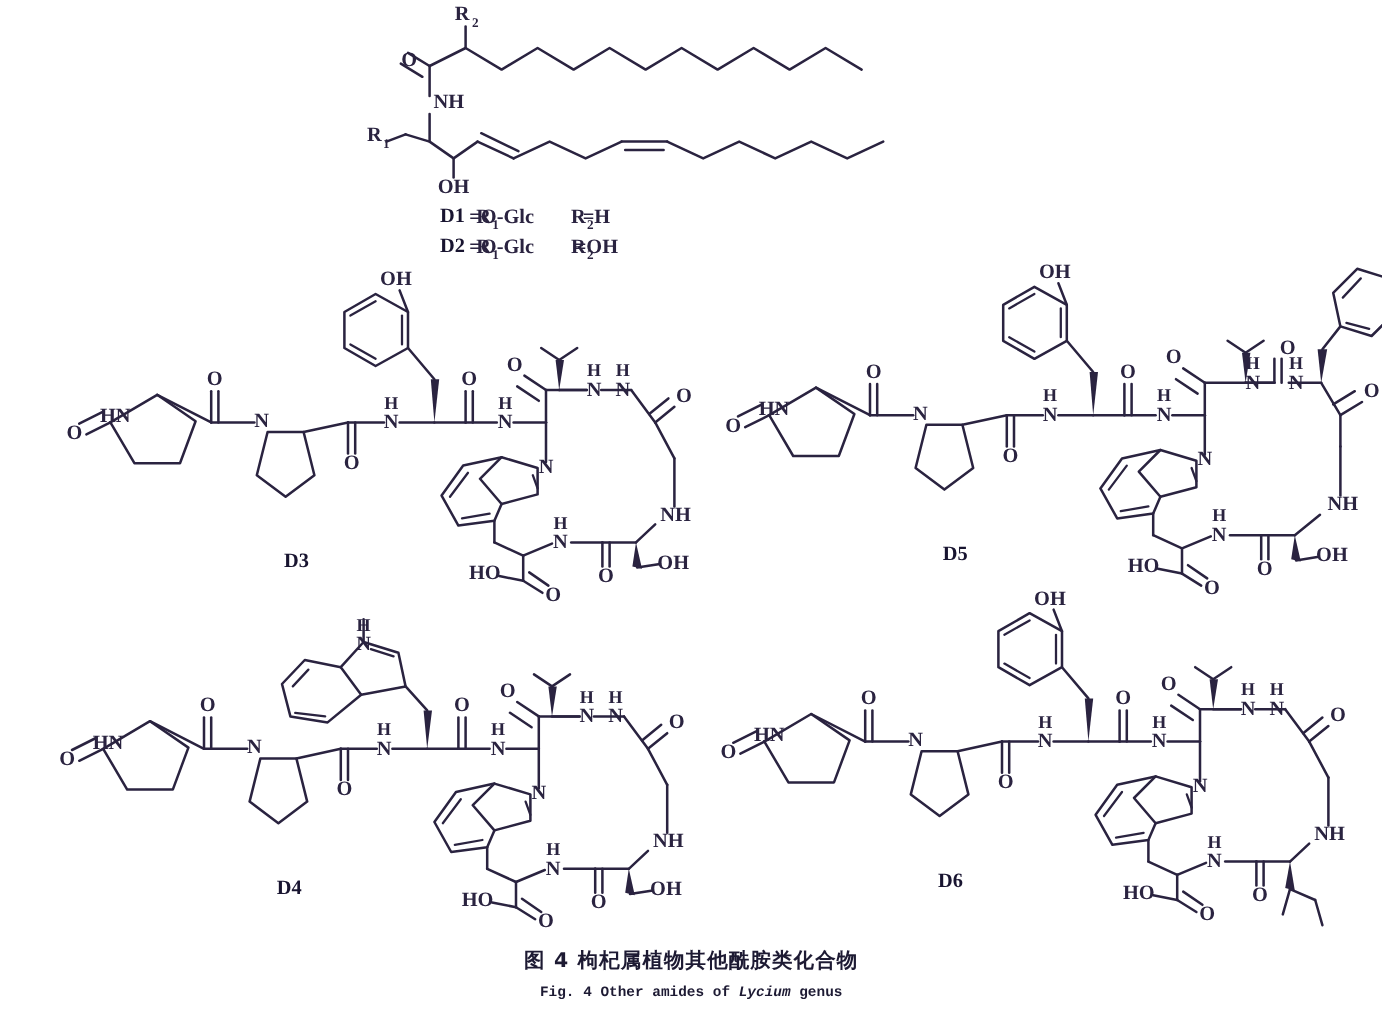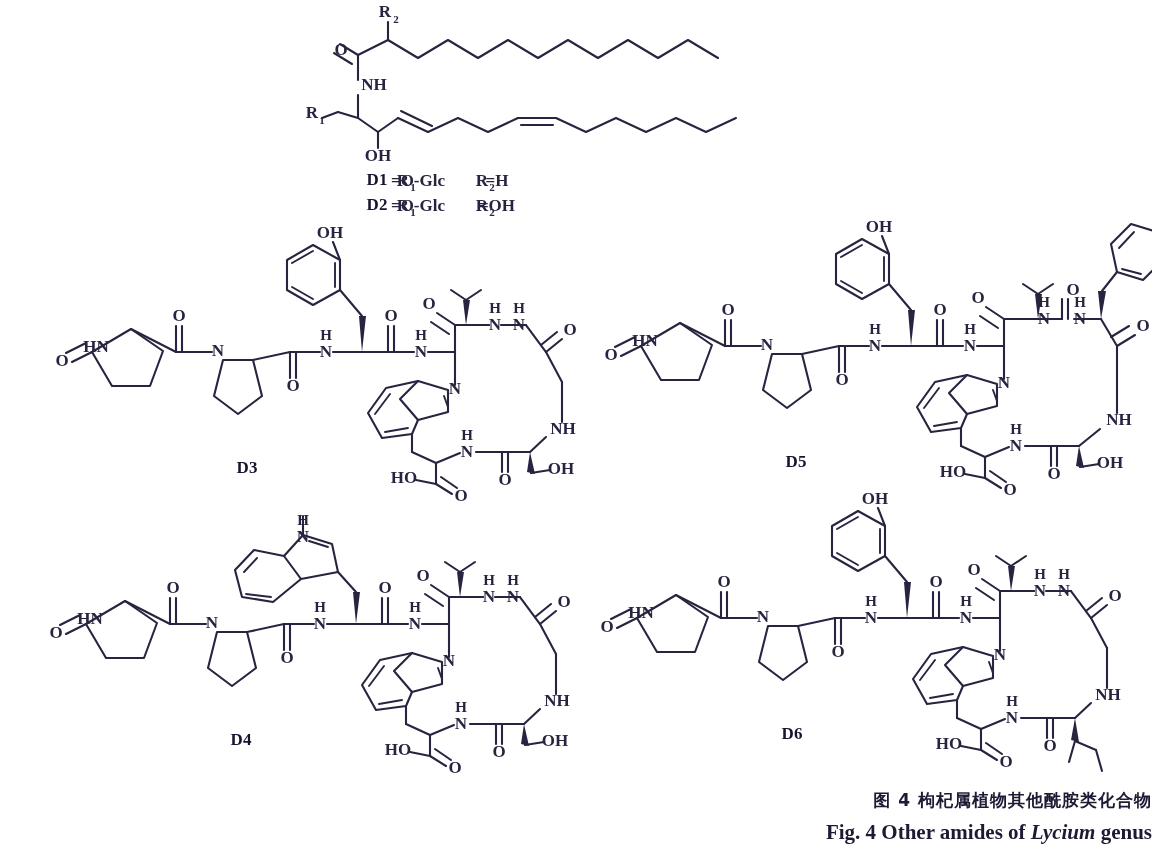--- a/index.html
+++ b/index.html
@@ -26,28 +26,28 @@
     font-family:"Liberation Serif", serif;
     font-weight:700;
     fill:#181430;
     font-size:17px;
     text-anchor:middle;
     dominant-baseline:middle;
   }
   .cap{
     position:absolute;
     width:100%;
-    text-align:right;
+    text-align:center;
     color:#1d1a33;
     font-weight:700;
   }
   #cap-cn{top:789px;font-size:17px;letter-spacing:1px;
     font-family:"DejaVu Sans", sans-serif;}
-  #cap-en{top:820px;font-size:21px;
-    font-family:Liberation Serif, serif;}
+  #cap-en{top:820px;font-size:12px;
+    font-family:Liberation Mono, monospace;}
   #cap-en .ital{font-style:italic;}
   .bond{stroke:#2a2340;stroke-width:2.1;fill:none;stroke-linecap:round;stroke-linejoin:round;}
   .bond.thin{stroke-width:1.9;}
   .wedge{fill:#2a2340;stroke:none;}
 </style>
 </head>
 <body>
 
 <div id="figure">
 

